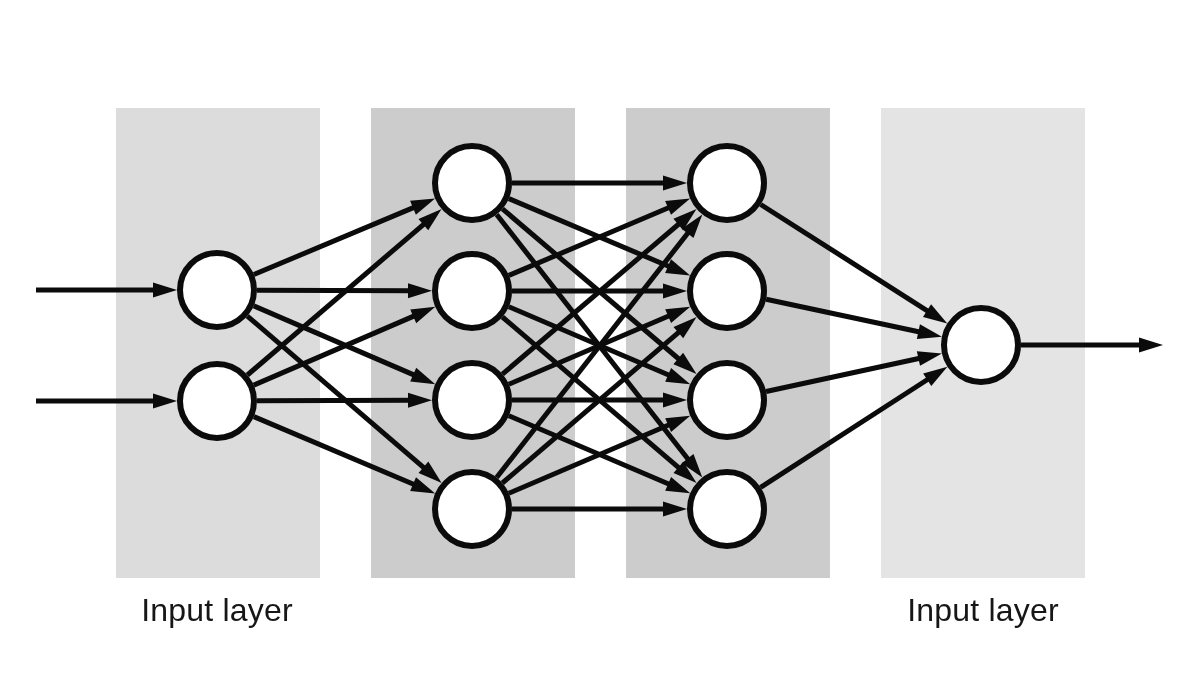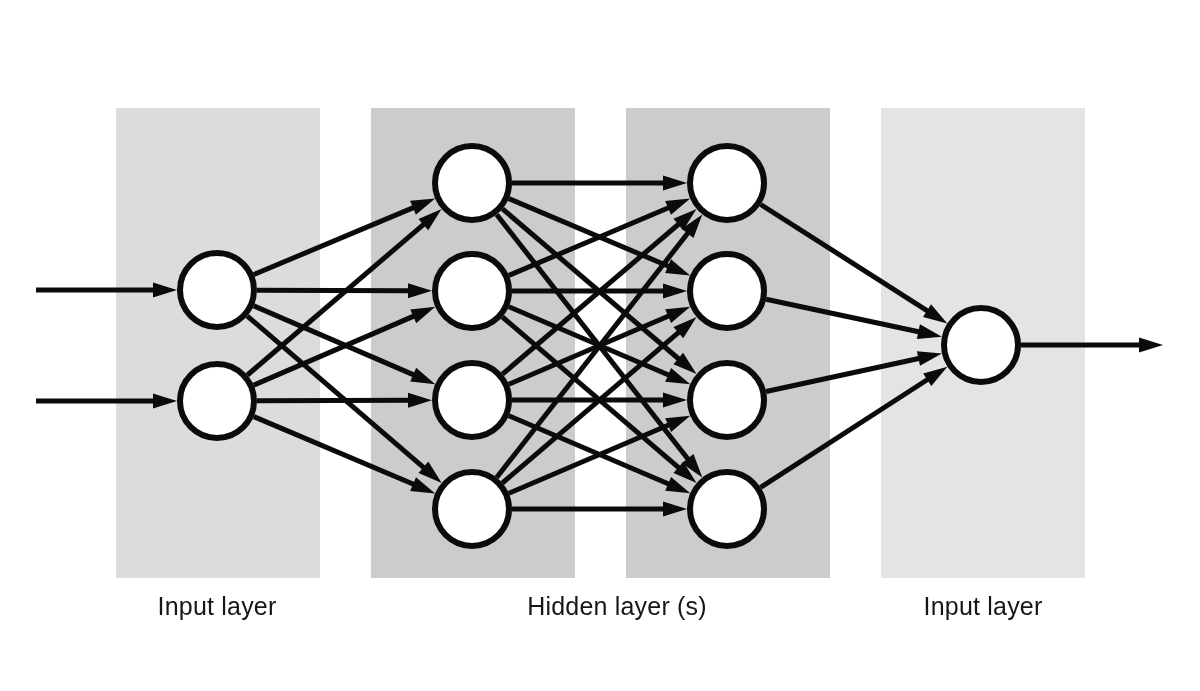--- a/index.html
+++ b/index.html
@@ -20,21 +20,21 @@
     position: absolute;
     left: 0;
     top: 0;
     width: 1200px;
     height: 691px;
     display: block;
   }
   .layer-label {
     position: absolute;
     transform: translateX(-50%);
-    font-size: 25px;
+    font-size: 32px;
     line-height: 1.1;
     color: #161616;
     white-space: nowrap;
     letter-spacing: 0.2px;
   }
 </style>
 </head>
 <body>
 
 <div class="stage">
@@ -111,15 +111,14 @@
       <circle cx="472" cy="291" r="37" fill="#ffffff" stroke="#0b0b0b" stroke-width="6"></circle>
       <circle cx="472" cy="400" r="37" fill="#ffffff" stroke="#0b0b0b" stroke-width="6"></circle>
       <circle cx="472" cy="509" r="37" fill="#ffffff" stroke="#0b0b0b" stroke-width="6"></circle>
       <circle cx="727" cy="183" r="37" fill="#ffffff" stroke="#0b0b0b" stroke-width="6"></circle>
       <circle cx="727" cy="291" r="37" fill="#ffffff" stroke="#0b0b0b" stroke-width="6"></circle>
       <circle cx="727" cy="400" r="37" fill="#ffffff" stroke="#0b0b0b" stroke-width="6"></circle>
       <circle cx="727" cy="509" r="37" fill="#ffffff" stroke="#0b0b0b" stroke-width="6"></circle>
       <circle cx="981" cy="345" r="37" fill="#ffffff" stroke="#0b0b0b" stroke-width="6"></circle>
     </svg>
   <div class="layer-label" style="left: 217px; top: 593px;">Input layer</div>
-  <div class="layer-label" style="left: 617px; top: 593px;">Hidden layer (s)</div>
   <div class="layer-label" style="left: 983px; top: 593px;">Input layer</div>
 </div>
 
 </body></html>

